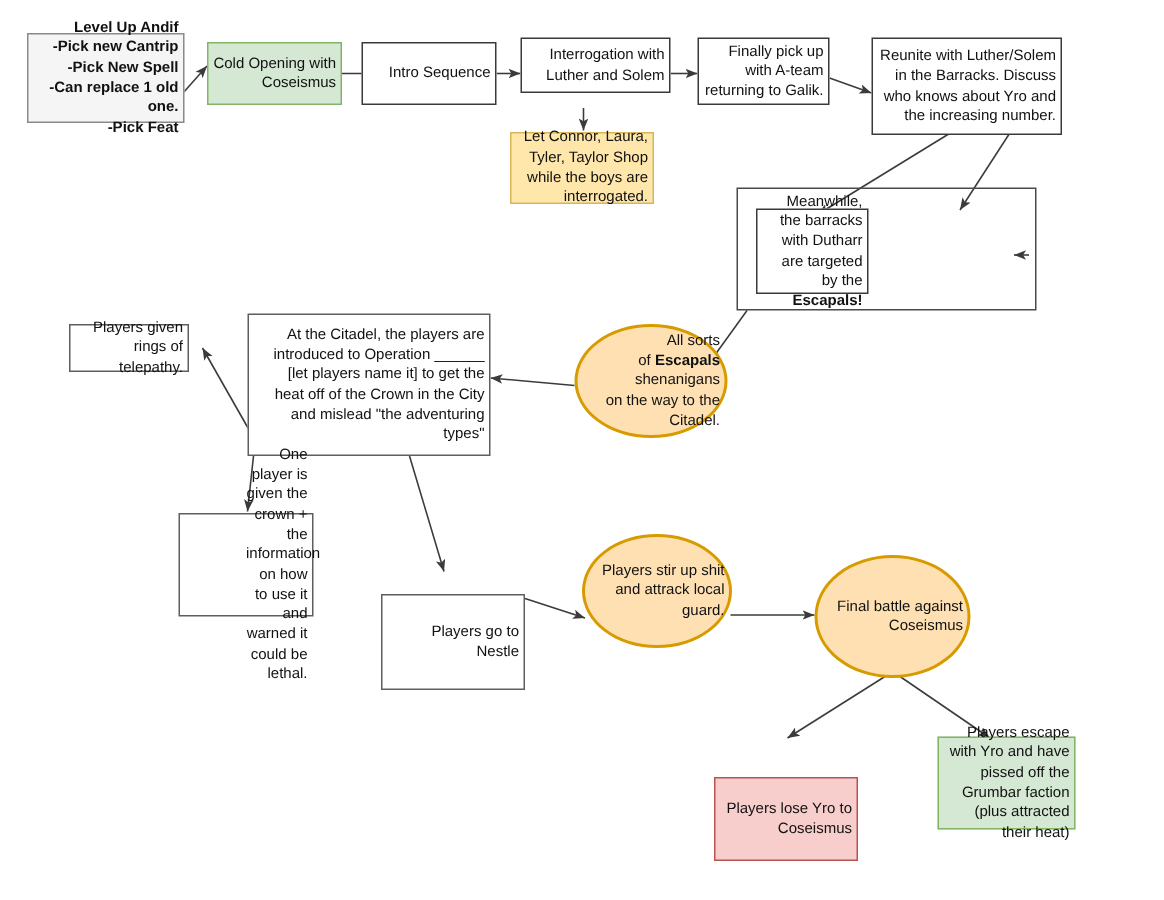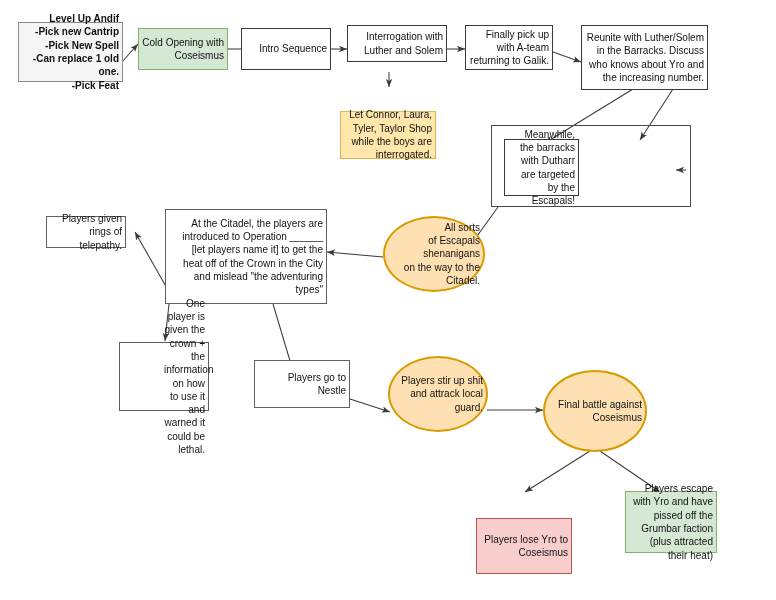--- a/index.html
+++ b/index.html
@@ -31,35 +31,35 @@
     line-height:1.33;
     color:#111111;
     padding:2px 3px;
     z-index:2;
   }
   .node .txt{ width:100%; display:block; white-space:pre-line; }
   .rect{ border:1px solid #5e5e5e; background:#ffffff; }
   .rect-dark{ border:1px solid #3a3a3a; background:#ffffff; }
   .grey{ background:#f5f5f5; border:1px solid #8a8a8a; font-weight:bold; }
   .green{ background:#d5e8d4; border:1px solid #82b366; }
-  .yellow{ background:#ffe6ab; border:1px solid #d6b656;margin-top:23px; }
+  .yellow{ background:#ffe6ab; border:1px solid #d6b656; }
   .red{ background:#f8cecc; border:1px solid #b85450; }
   .ellipse{
     background:#ffe0b2;
     border:2px solid #d79b00;
     border-radius:50%;
   }
   .container-box{
     position:absolute;
     box-sizing:border-box;
     border:1px solid #4a4a4a;
     background:transparent;
     z-index:1;
   }
-  b{font-weight:normal;}
+  b{font-weight:bold;}
 </style>
 </head>
 <body>
 
 <div id="canvas">
 
   <svg id="edges" viewBox="0 0 776 600">
     <defs>
       <marker id="ah" markerWidth="9" markerHeight="9" refX="8" refY="3.2" orient="auto" markerUnits="userSpaceOnUse">
         <path d="M0,0 L8,3.2 L0,6.4 L1.9,3.2 z" fill="#3b3b3b"></path>
@@ -137,21 +137,21 @@
   </div>
 
   <div class="node ellipse" style="left:383px; top:216px; width:102px; height:76px;">
     <span class="txt"><span>All sorts</span><br><span>of </span><b>Escapals</b><span> shenanigans</span><br><span>on the way to the Citadel.</span></span>
   </div>
 
   <div class="node rect" style="left:119px; top:342px; width:90px; height:69px;padding-left:44px;">
     <span class="txt">One player is given the crown + the information on how to use it and warned it could be lethal.</span>
   </div>
 
-  <div class="node rect" style="left:254px; top:360px; width:96px; height:48px;">
+  <div class="node rect" style="left:254px; top:396px; width:96px; height:64px;">
     <span class="txt">Players go to Nestle</span>
   </div>
 
   <div class="node ellipse" style="left:388px; top:356px; width:100px; height:76px;">
     <span class="txt">Players stir up shit and attrack local guard.</span>
   </div>
 
   <div class="node ellipse" style="left:543px; top:370px; width:104px; height:82px;">
     <span class="txt">Final battle against Coseismus</span>
   </div>

